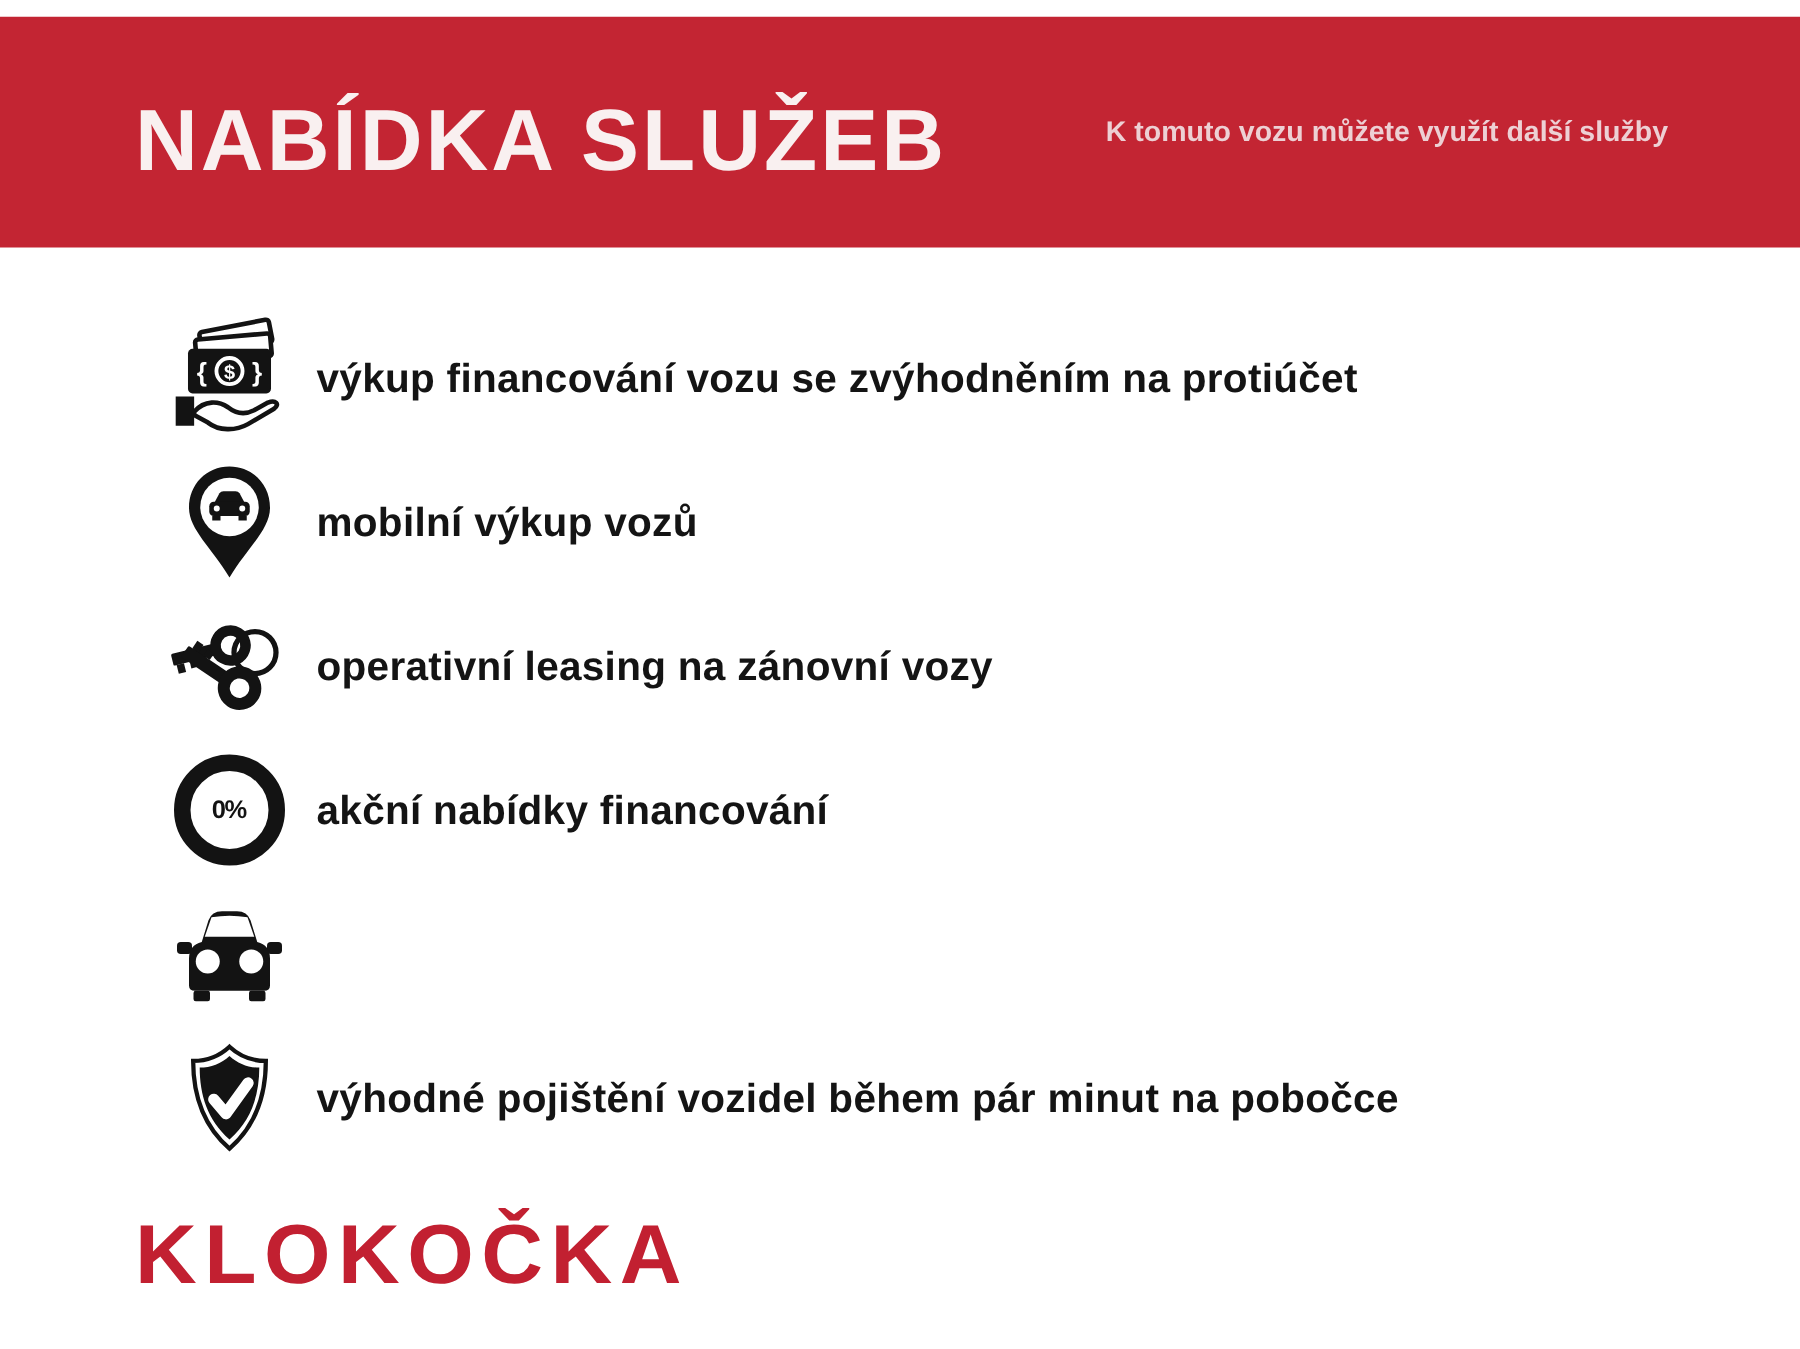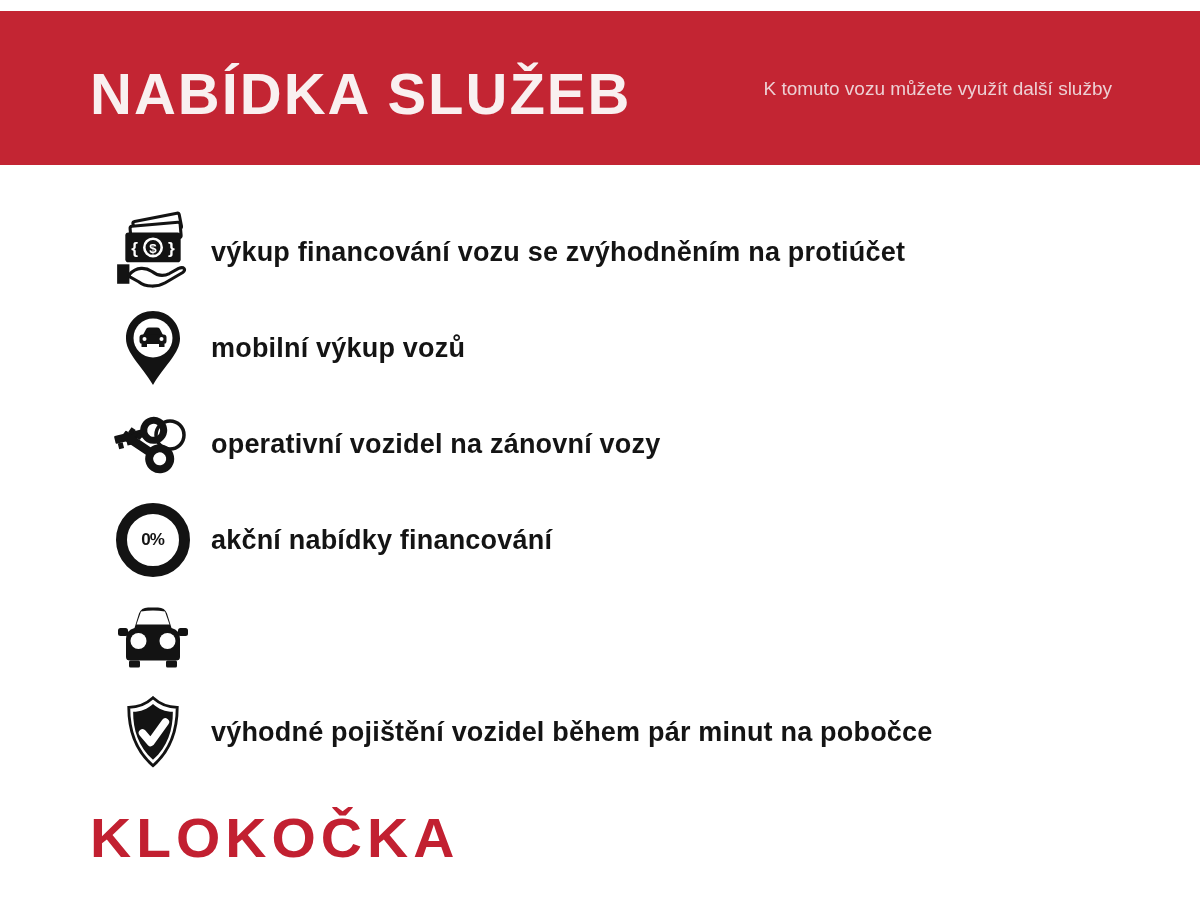--- a/index.html
+++ b/index.html
@@ -11,21 +11,21 @@
   .header{
     height:154px;background:#c32533;display:flex;align-items:center;
     padding:0 88px 0 90px;box-sizing:border-box;
   }
   .header-title{
     font-size:58px;font-weight:bold;color:#f9f0f0;letter-spacing:2px;
     margin-top:10px;white-space:nowrap;
   }
   .header-sub{
     margin-left:auto;color:#edd0d4;font-size:19px;line-height:28px;
-    font-weight:normal;max-width:420px;padding-top:2px;
+    font-weight:bold;max-width:420px;padding-top:2px;
   }
   .service-list{margin-top:39px;}
   .service-row{height:96px;display:flex;align-items:center;gap:16px;padding-left:110px;}
   .icon-box{flex:0 0 85px;width:85px;display:flex;justify-content:center;align-items:center;}
   .service-label{
     font-size:27px;font-weight:bold;color:#141414;letter-spacing:0.2px;white-space:nowrap;
   }
   .ring-icon{
     width:52px;height:52px;border:11px solid #131313;border-radius:50%;
     display:flex;align-items:center;justify-content:center;
@@ -99,21 +99,21 @@
             <circle cx="41" cy="26" r="10" fill="none" stroke="#131313" stroke-width="7"></circle>
           </g>
           <g transform="rotate(34 42 48)">
             <rect x="4" y="44" width="34" height="9" rx="1" fill="#131313"></rect>
             <rect x="7" y="38" width="5" height="6" fill="#131313"></rect>
             <rect x="16" y="39" width="5" height="5" fill="#131313"></rect>
             <circle cx="48" cy="48.5" r="10.5" fill="none" stroke="#131313" stroke-width="8"></circle>
           </g>
         </svg>
       </span>
-      <span class="service-label">operativní vozidel na zánovní vozy</span>
+      <span class="service-label">operativní leasing na zánovní vozy</span>
     </div>
 
     <div class="service-row">
       <span class="icon-box">
         <span class="ring-icon">
           <span>0%</span>
         </span>
       </span>
       <span class="service-label">akční nabídky financování</span>
     </div>

